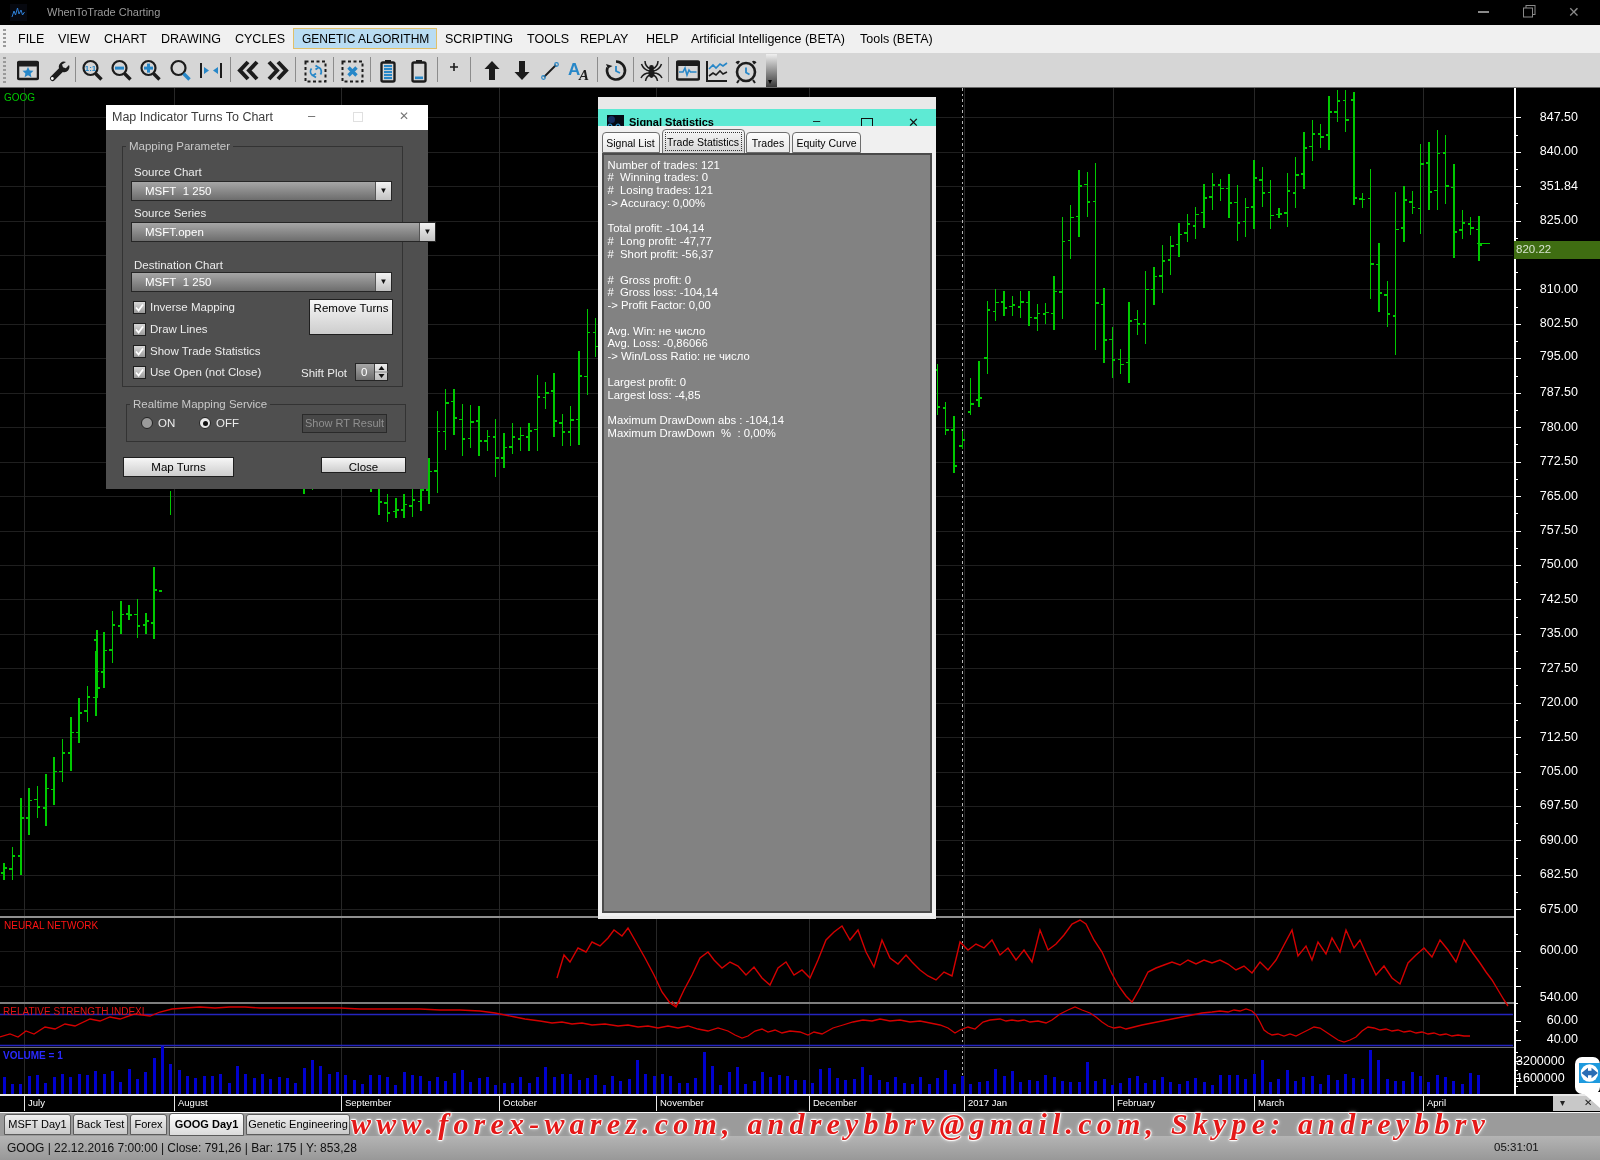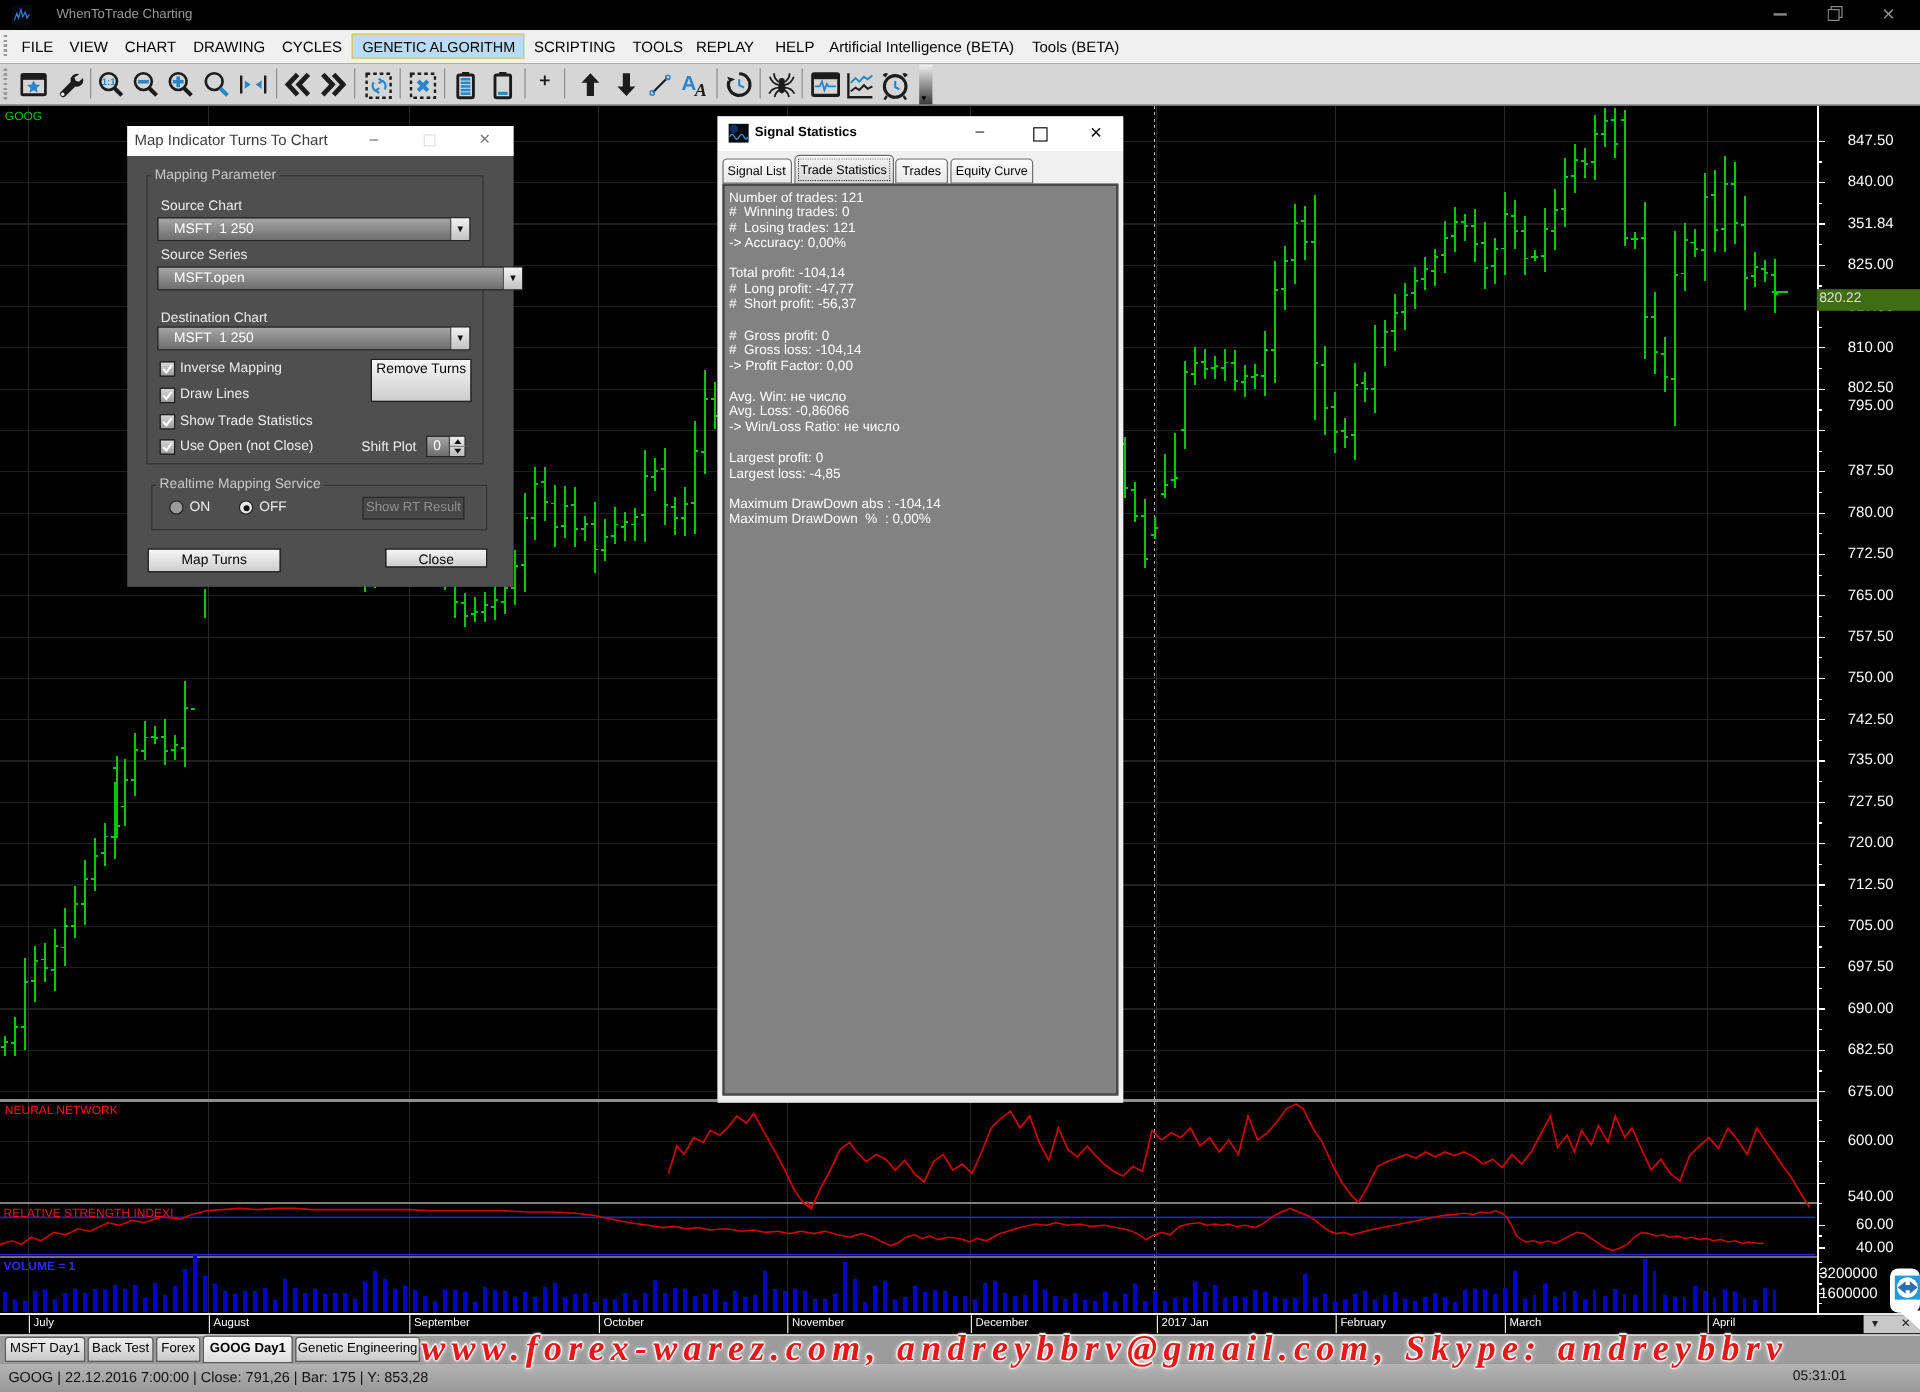--- a/index.html
+++ b/index.html
@@ -47,21 +47,21 @@
 .wlabel { position:absolute; color:#ececec; font-size:11.5px; white-space:nowrap; }
 .combo { position:absolute; height:20px; background:linear-gradient(#a6a6a6,#6d6d6d); border:1px solid #262626; color:#fff; font-size:11.5px; line-height:18px; padding-left:13px; }
 .combobtn { position:absolute; width:16px; height:18px; right:0px; top:0px; background:linear-gradient(#f2f2f2,#c2c2c2); border-left:1px solid #555; color:#111; font-size:8px; text-align:center; line-height:18px; }
 .cb { position:absolute; width:13px; height:13px; background:linear-gradient(#d8d8d8,#9a9a9a); border:1px solid #1f1f1f; }
 .cb svg { position:absolute; left:0; top:0; }
 .btn { position:absolute; background:linear-gradient(#f6f6f6,#cdcdcd); border:1px solid #1f1f1f; color:#000; font-size:11.5px; text-align:center; white-space:nowrap; }
 .btn.disabled { background:#474747; color:#909090; border:1px solid #2a2a2a; }
 
 
 #sigdlg { left:598px; top:97px; width:338px; height:822px; background:#e9e9e9; }
-#sigdlg .dtitle { left:0; top:0; width:338px; height:29px; background:#ffffff; }
+#sigdlg .dtitle { left:0; top:12px; width:338px; height:29px; background:#5eead4; }
 #sigframe { left:0; top:29px; width:338px; height:790px; background:#f0f0f0; }
 #sigcontent { left:3.5px; top:55.5px; width:330px; height:760.5px; background:#828282; border:2px solid #4a4a4a; }
 #sigtext { position:absolute; left:4px; top:4px; color:#fff; font-size:11.3px; line-height:12.78px; white-space:pre; }
 .sigtab { position:absolute; background:linear-gradient(#fdfdfd,#e7e7e7); border:1px solid #6e6e6e; border-radius:4px 4px 0 0; color:#000; font-size:10.5px; text-align:center; white-space:nowrap; }
 </style>
 </head>
 <body>
 
 <svg class="abs" id="chartsvg" style="left:0;top:0" width="1600" height="1160" shape-rendering="crispEdges">
   <path d="M0 117.8H1513M0 152.2H1513M0 186.7H1513M0 221.1H1513M0 255.5H1513M0 289.9H1513M0 324.4H1513M0 358.8H1513M0 393.2H1513M0 427.7H1513M0 462.1H1513M0 496.5H1513M0 531.0H1513M0 565.4H1513M0 599.8H1513M0 634.2H1513M0 668.7H1513M0 703.1H1513M0 737.5H1513M0 772.0H1513M0 806.4H1513M0 840.8H1513M0 875.3H1513M0 909.7H1513" stroke="#1f1f1f" fill="none"></path>
@@ -85,21 +85,21 @@
   <path d="M1514 117.8h7M1514 135.0h4M1514 152.2h7M1514 169.4h4M1514 186.7h7M1514 203.9h4M1514 221.1h7M1514 238.3h4M1514 255.5h7M1514 272.7h4M1514 289.9h7M1514 307.1h4M1514 324.4h7M1514 341.6h4M1514 358.8h7M1514 376.0h4M1514 393.2h7M1514 410.4h4M1514 427.7h7M1514 444.9h4M1514 462.1h7M1514 479.3h4M1514 496.5h7M1514 513.7h4M1514 531.0h7M1514 548.2h4M1514 565.4h7M1514 582.6h4M1514 599.8h7M1514 617.0h4M1514 634.2h7M1514 651.5h4M1514 668.7h7M1514 685.9h4M1514 703.1h7M1514 720.3h4M1514 737.5h7M1514 754.7h4M1514 772.0h7M1514 789.2h4M1514 806.4h7M1514 823.6h4M1514 840.8h7M1514 858.0h4M1514 875.3h7M1514 892.5h4M1514 909.7h7M1514 951h7M1514 986h7M1514 1021h7M1514 1040h7M1514 1061h7M1514 1078h7M1514 934h4M1514 968h4M1514 1003h4M1514 1030h4M1514 1052h4M1514 1070h4M1514 1086h4" stroke="#ffffff" fill="none"></path>
 </svg>
 
 <div class="abs plabel" style="left:1518px;top:110px;">847.50</div>
 <div class="abs plabel" style="left:1518px;top:144px;">840.00</div>
 <div class="abs plabel" style="left:1518px;top:179px;">351.84</div>
 <div class="abs plabel" style="left:1518px;top:213px;">825.00</div>
 <div class="abs plabel" style="left:1518px;top:248px;">817.50</div>
 <div class="abs plabel" style="left:1518px;top:282px;">810.00</div>
 <div class="abs plabel" style="left:1518px;top:316px;">802.50</div>
-<div class="abs plabel" style="left:1518px;top:331px;">795.00</div>
+<div class="abs plabel" style="left:1518px;top:349px;">795.00</div>
 <div class="abs plabel" style="left:1518px;top:385px;">787.50</div>
 <div class="abs plabel" style="left:1518px;top:420px;">780.00</div>
 <div class="abs plabel" style="left:1518px;top:454px;">772.50</div>
 <div class="abs plabel" style="left:1518px;top:489px;">765.00</div>
 <div class="abs plabel" style="left:1518px;top:523px;">757.50</div>
 <div class="abs plabel" style="left:1518px;top:557px;">750.00</div>
 <div class="abs plabel" style="left:1518px;top:592px;">742.50</div>
 <div class="abs plabel" style="left:1518px;top:626px;">735.00</div>
 <div class="abs plabel" style="left:1518px;top:661px;">727.50</div>
 <div class="abs plabel" style="left:1518px;top:695px;">720.00</div>

